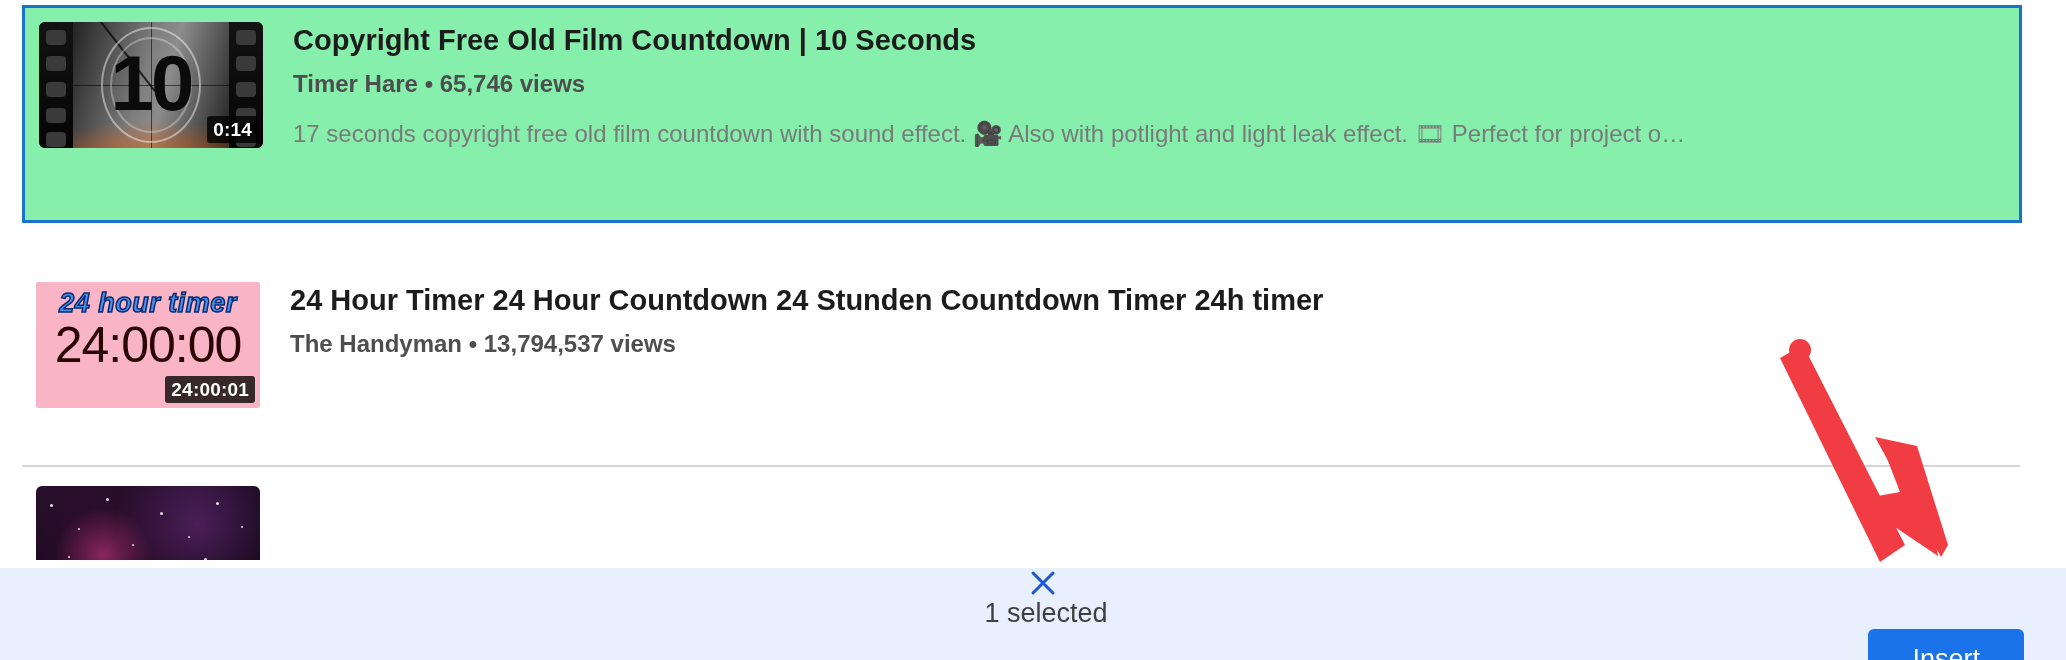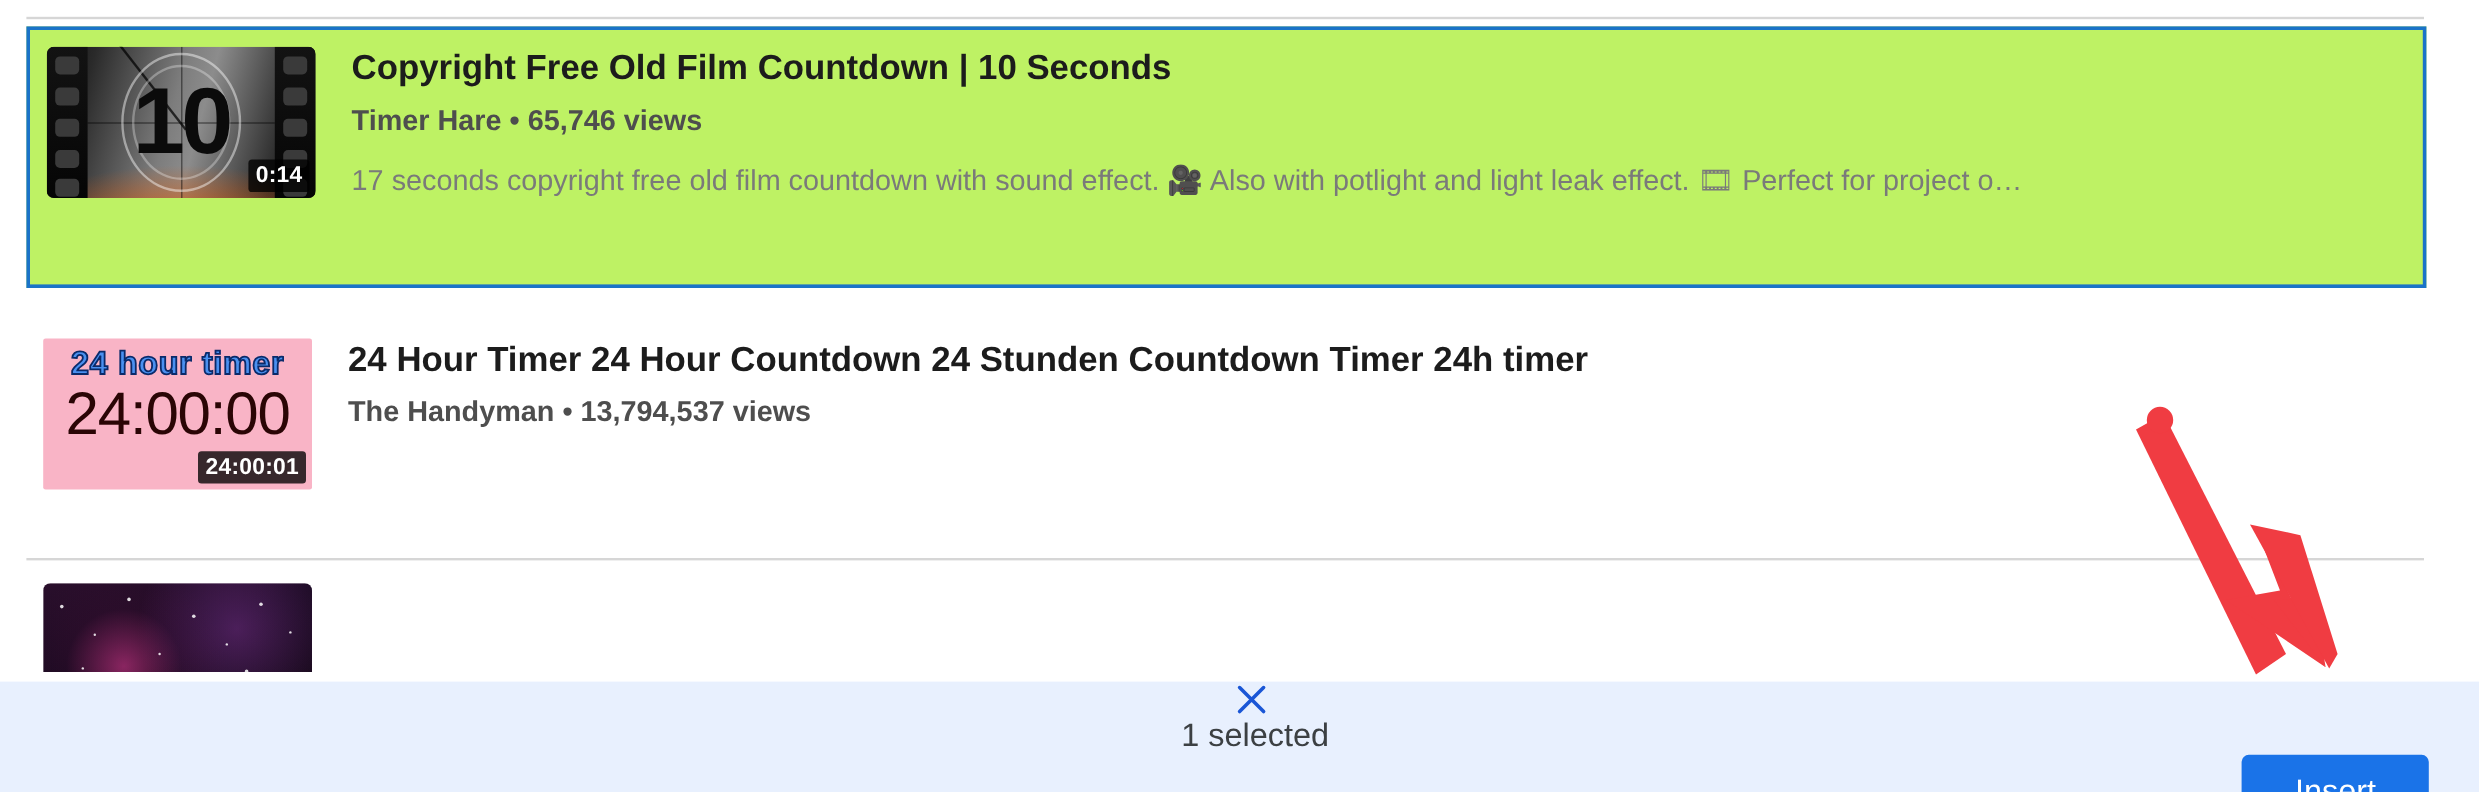--- a/index.html
+++ b/index.html
@@ -37,25 +37,25 @@
 
   .result-row {
     position: absolute;
     display: flex;
     align-items: flex-start;
     box-sizing: border-box;
   }
 
   .result-row.selected {
     left: 22px;
-    top: 22px;
+    top: 5px;
     width: 2000px;
     height: 218px;
     border: 3px solid #1a73c8;
-    background: #bef264;
+    background: #86efac;
     padding: 14px 18px 20px 14px;
   }
 
   .result-row.plain {
     left: 22px;
     top: 282px;
     width: 2000px;
     height: 150px;
     padding: 0 18px 0 14px;
   }
@@ -168,20 +168,21 @@
     display: flex;
     flex-direction: column;
     align-items: center;
     justify-content: flex-start;
     border-radius: 2px;
   }
   .timer-heading {
     margin-top: 8px;
     font-size: 27px;
     font-weight: 700;
+    font-style: italic;
     color: #4a90f0;
     -webkit-text-stroke: 1.5px #0a2a6a;
     letter-spacing: 0.5px;
     line-height: 1;
   }
   .timer-digits {
     margin-top: 2px;
     font-size: 50px;
     font-weight: 400;
     color: #2a0505;

